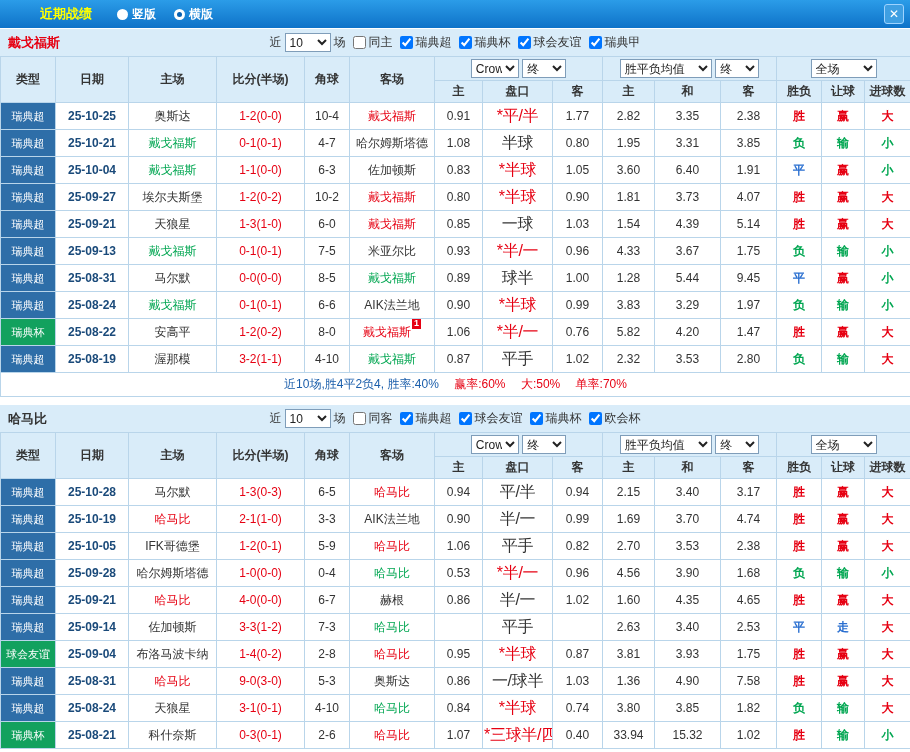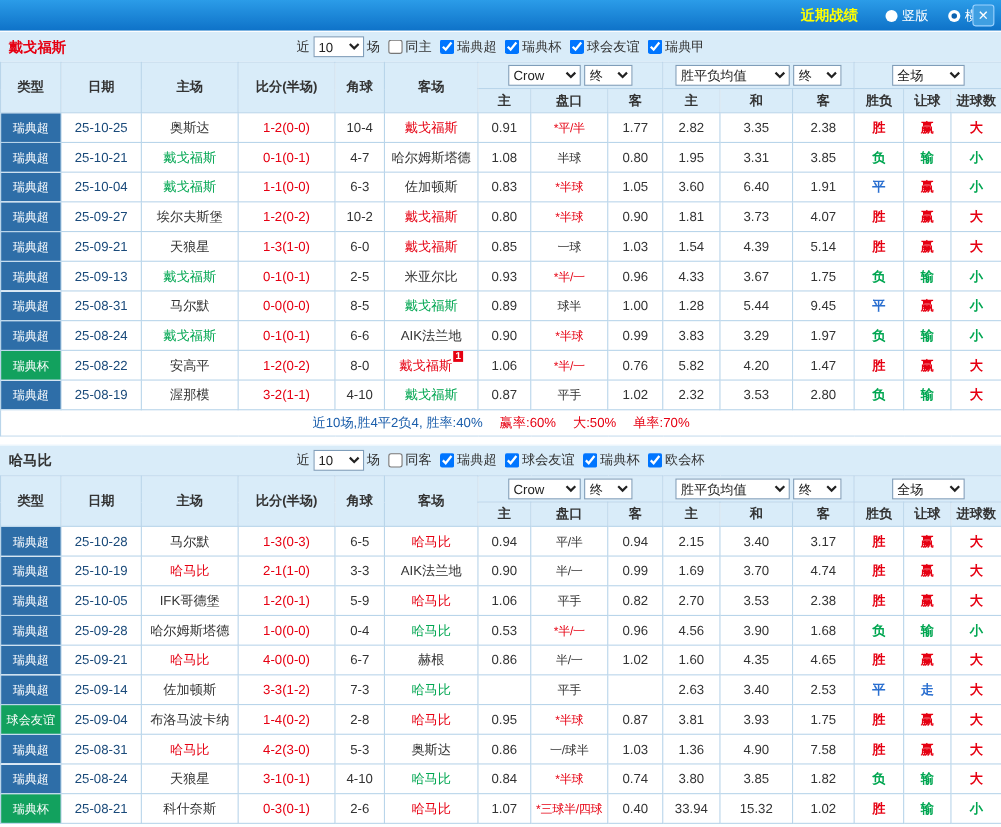--- a/index.html
+++ b/index.html
@@ -4,27 +4,27 @@
 <style>
   * { box-sizing: border-box; }
   html,body { margin:0; padding:0; }
   body {
     width:910px; height:752px; overflow:hidden; background:#fff;
     font-family:"Liberation Sans","DejaVu Sans",sans-serif;
     font-size:12px; color:#333;
   }
   
   .topbar {
-    height:28px; display:flex; align-items:center; justify-content:flex-end;
+    height:28px; display:flex; align-items:center; justify-content:flex-start;
     position:relative; color:#fff;
     background:linear-gradient(180deg, var(--bar_top,#2b9ce8), var(--bar_bottom,#0e72c8));
     padding-left:40px;
   }
   .topbar .title { color:var(--title_yellow,#ffff00); font-weight:bold; font-size:13px; margin-right:16px; }
-  .radio { display:flex; align-items:center; gap:4px; margin:0 9px; cursor:pointer; }
+  .radio { display:flex; align-items:center; gap:4px; margin:0 9px; cursor:pointer;font-weight:bold; }
   .rdo { width:11px; height:11px; border-radius:50%; background:#fff; display:inline-block; position:relative; }
   .rdo.sel::after { content:""; position:absolute; left:3px; top:3px; right:3px; bottom:3px; border-radius:50%; background:#0b62b0; }
   .closebtn {
     position:absolute; right:6px; top:4px; width:20px; height:20px;
     background:#3f9fe2; border:1px solid #9ed3ff; border-radius:3px;
     color:#fff; font-weight:bold; font-size:12px; text-align:center; line-height:18px; cursor:pointer;
   }
   
   .ctrlrow {
     height:28px; background:var(--header_bg,#d9ecf9);
@@ -35,41 +35,41 @@
   .tn-red { color:var(--red,#e60012); }
   .tn-dark { color:#333; }
   .ctrls { margin:0 auto; display:flex; align-items:center; gap:3px; }
   .chk { display:flex; align-items:center; gap:1px; margin-left:4px; cursor:pointer; }
   .chk input { margin:0 2px 0 0; }
   select {
     font-size:12px; height:19px; border:1px solid #7f9db9; background:#fff;
     font-family:inherit; color:#222;
   }
   .sel-count { width:46px; }
-  .sel-source { width:66px; }
+  .sel-source { width:48px; }
   .sel-time { width:44px; }
-  .sel-avg { width:104px; }
+  .sel-avg { width:92px; }
   .sel-scope { width:66px; }
   
   table.grid { width:910px; border-collapse:collapse; table-layout:fixed; }
   .grid th, .grid td {
     border:1px solid var(--border,#b9d5ea); text-align:center;
     padding:0 1px; overflow:hidden; white-space:nowrap;
   }
   .grid thead th { background:var(--header_bg,#d9ecf9); color:#333; font-weight:bold; height:22px; font-size:12px; }
   .grid thead tr.selrow th { height:24px; }
   .grid tbody td { height:27px; background:#fff; }
   .t-blue { background:var(--type_blue,#2e6ea8) !important; color:#fff; font-size:11px; }
   .t-green { background:var(--type_green,#12a15e) !important; color:#fff; font-size:11px; }
   .c-red { color:var(--red,#e60012); }
   .c-green { color:var(--green,#00a651); }
   .c-blue { color:var(--blue,#2a6fd0); }
-  .c-date { color:var(--date,#1a4a7a); }
+  .c-date { color:var(--date,#1a4a7a);font-weight:bold; }
   .res { font-weight:bold; }
-  td[data-name="cell-handicap"] { font-size:11px; letter-spacing:-0.3px; }
+  td[data-name="cell-handicap"] { font-size:16px; letter-spacing:-0.3px; }
   .badge {
     display:inline-block; background:var(--red,#e60012); color:#fff;
     font-size:9px; line-height:11px; padding:0 2px; margin-left:1px;
     transform:translateY(-5px); font-weight:bold;
   }
   
   .summary { height:24px; background:#fff; font-size:12px; }
   .sum-blue { color:#1b5eab; }
   .sum-red { color:var(--red,#e60012); margin-left:12px; }
   .gap { height:7px; background:#fff; }
@@ -254,21 +254,21 @@
           <td data-name="cell-avg-away">5.14</td>
           <td class="c-red res" data-name="cell-result">胜</td>
           <td class="c-red res" data-name="cell-handicap-result">赢</td>
           <td class="c-red res" data-name="cell-goals-result">大</td>
         </tr>
         <tr data-name="match-row">
           <td class="t-blue" data-name="cell-league-type">瑞典超</td>
           <td class="c-date" data-name="cell-date">25-09-13</td>
           <td class="c-green" data-name="cell-home-team">戴戈福斯</td>
           <td class="c-red" data-name="cell-score">0-1(0-1)</td>
-          <td data-name="cell-corners">2-5</td>
+          <td data-name="cell-corners">7-5</td>
           <td data-name="cell-away-team">米亚尔比</td>
           <td data-name="cell-home-odds">0.93</td>
           <td class="c-red" data-name="cell-handicap">*半/一</td>
           <td data-name="cell-away-odds">0.96</td>
           <td data-name="cell-avg-home">4.33</td>
           <td data-name="cell-avg-draw">3.67</td>
           <td data-name="cell-avg-away">1.75</td>
           <td class="c-green res" data-name="cell-result">负</td>
           <td class="c-green res" data-name="cell-handicap-result">输</td>
           <td class="c-green res" data-name="cell-goals-result">小</td>
@@ -554,21 +554,21 @@
           <td data-name="cell-avg-draw">3.93</td>
           <td data-name="cell-avg-away">1.75</td>
           <td class="c-red res" data-name="cell-result">胜</td>
           <td class="c-red res" data-name="cell-handicap-result">赢</td>
           <td class="c-red res" data-name="cell-goals-result">大</td>
         </tr>
         <tr data-name="match-row">
           <td class="t-blue" data-name="cell-league-type">瑞典超</td>
           <td class="c-date" data-name="cell-date">25-08-31</td>
           <td class="c-red" data-name="cell-home-team">哈马比</td>
-          <td class="c-red" data-name="cell-score">4-2(3-0)</td>
+          <td class="c-red" data-name="cell-score">9-0(3-0)</td>
           <td data-name="cell-corners">5-3</td>
           <td data-name="cell-away-team">奥斯达</td>
           <td data-name="cell-home-odds">0.86</td>
           <td data-name="cell-handicap">一/球半</td>
           <td data-name="cell-away-odds">1.03</td>
           <td data-name="cell-avg-home">1.36</td>
           <td data-name="cell-avg-draw">4.90</td>
           <td data-name="cell-avg-away">7.58</td>
           <td class="c-red res" data-name="cell-result">胜</td>
           <td class="c-red res" data-name="cell-handicap-result">赢</td>

